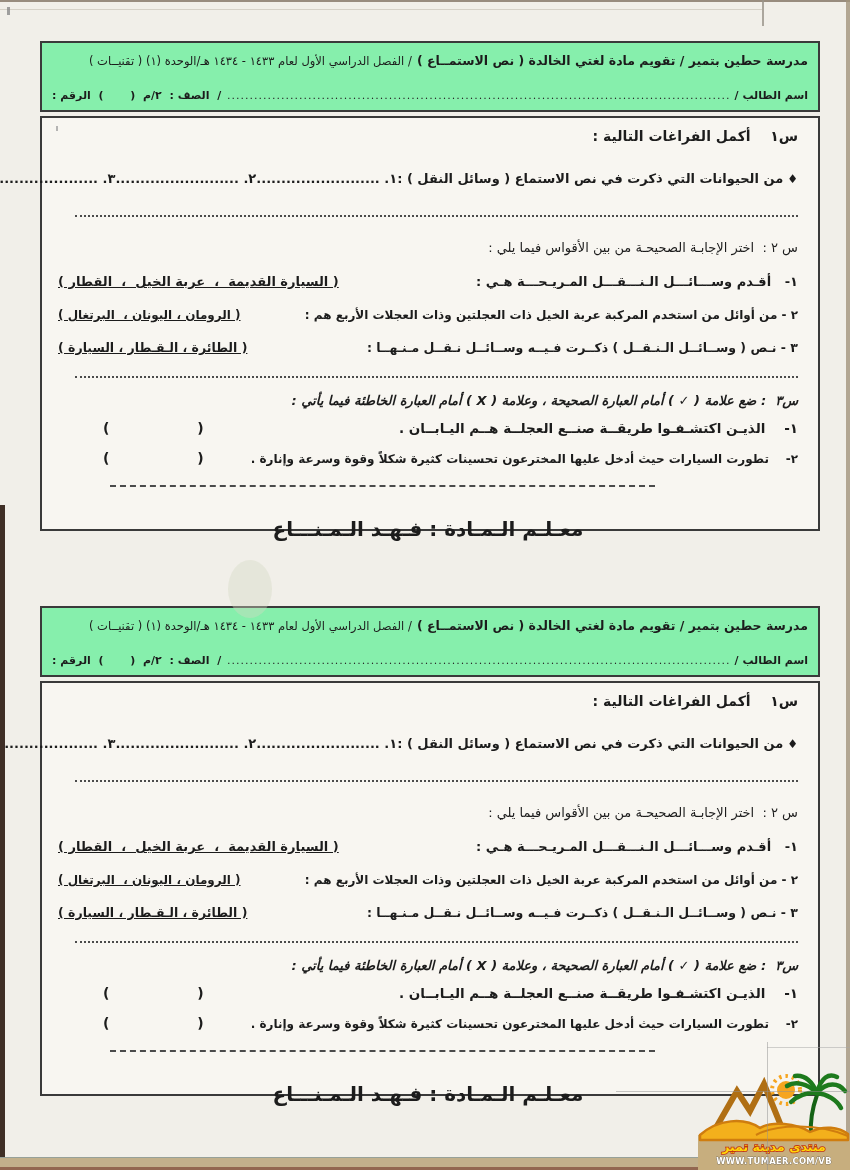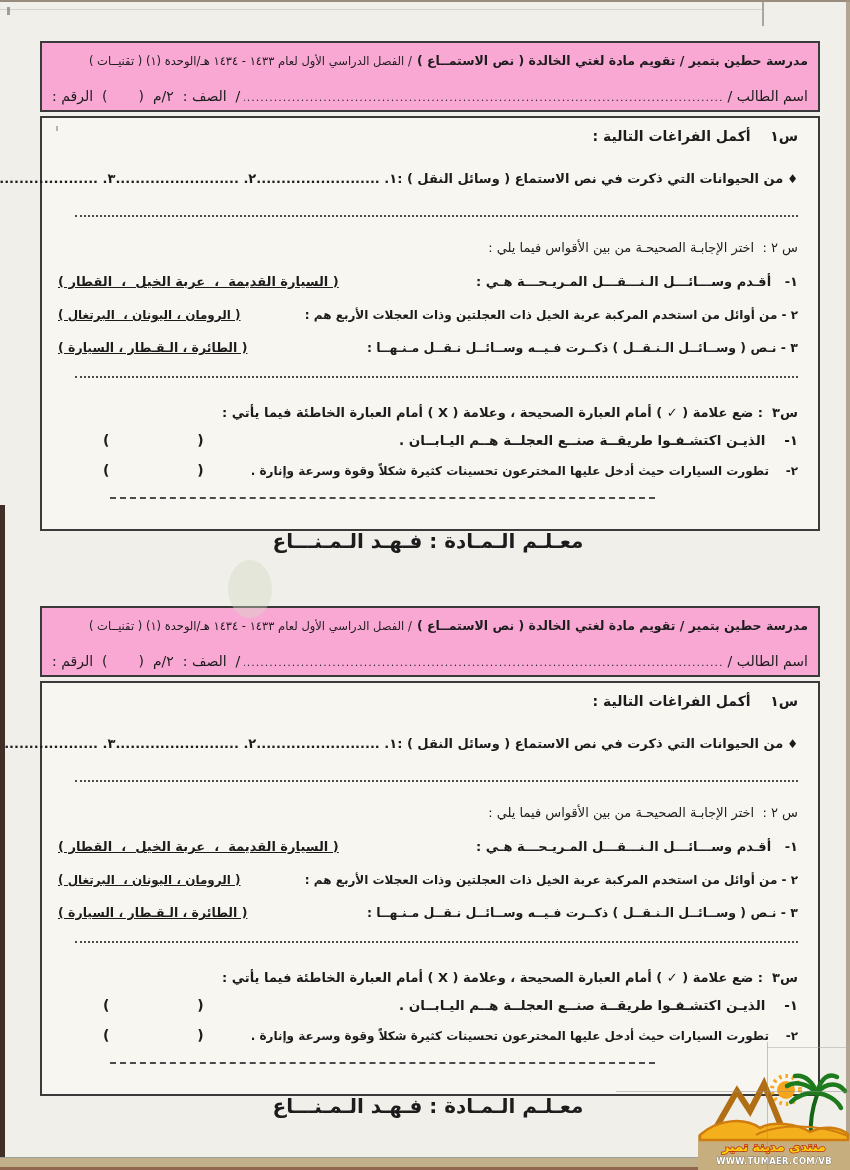--- a/index.html
+++ b/index.html
@@ -8,47 +8,47 @@
     background:#f1efe9;
     font-family:"DejaVu Sans", sans-serif;
     color:#1c1c1c;
   }
   .pre{white-space:pre;}
   
   .form-copy{position:absolute;left:40px;width:780px;}
   #form1{top:41px;}
   #form2{top:606px;}
   .header-box{
-    box-sizing:border-box;height:71px;border:2px solid #3a3a3a;background:#f9a8d4;
+    box-sizing:border-box;height:71px;border:2px solid #3a3a3a;background:#86efac;
     padding:7px 10px 0 10px;direction:rtl;
   }
   .header-line1{white-space:nowrap;line-height:20px;overflow:hidden;}
   .header-line1 .h-bold{font-weight:bold;font-size:12.5px;}
   .header-line1 .h-rest{font-size:11.5px;}
   .header-line2{display:flex;align-items:baseline;margin-top:15px;line-height:20px;direction:rtl;}
-  .header-line2 .lbl{font-weight:normal;font-size:14px;white-space:pre;}
+  .header-line2 .lbl{font-weight:bold;font-size:11px;white-space:pre;}
   .header-line2 .dotfill{flex:1;overflow:hidden;font-size:11px;letter-spacing:1px;color:#2a2a2a;white-space:nowrap;margin:0 4px;}
   .main-box{
     box-sizing:border-box;height:415px;border:2px solid #3a3a3a;background:#f8f6f1;
     margin-top:4px;padding:8px 20px 0 16px;direction:rtl;
   }
   .q1-title{font-weight:bold;font-size:14px;line-height:20px;}
   .q1-line{display:flex;justify-content:space-between;align-items:baseline;margin-top:12px;line-height:20px;font-weight:bold;font-size:13px;}
   .q1-line .intro{white-space:pre;margin-top:11px;}
   .q1-line .blank{white-space:pre;}
   .bullet{font-size:12px;margin-left:4px;}
   .dotsep{border-top:2px dotted #4b4b4b;width:723px;margin:26px 0 0 auto;height:0;}
   .dotsep2{margin-top:18px;}
   .q2-title{margin-top:21px;font-size:13px;line-height:20px;white-space:pre;}
   .row{display:flex;justify-content:space-between;align-items:baseline;line-height:20px;}
   .q2-item1{margin-top:14px;font-size:13px;font-weight:bold;}
   .q2-item2{margin-top:13px;font-size:12px;font-weight:bold;}
   .q2-item3{margin-top:13px;font-size:12.5px;font-weight:bold;}
   .q2-item1 .opts,.q2-item2 .opts,.q2-item3 .opts{font-weight:bold;white-space:pre;text-decoration:underline;}
-  .q3-title{margin-top:25px;font-weight:bold;font-size:13px;line-height:20px;white-space:pre;}
+  .q3-title{margin-top:13px;font-weight:bold;font-size:13px;line-height:20px;white-space:pre;font-style:italic;}
   .q3-item1{margin-top:7px;font-size:13.5px;font-weight:bold;}
   .q3-item2{margin-top:10px;font-size:12px;font-weight:bold;}
   .q3-answer{white-space:pre;margin-left:45px;font-size:14px;font-weight:bold;}
   .dashline{border-top:2px dashed #4b4b4b;width:545px;height:0;margin:16px 143px 0 auto;}
   .footer-line{margin-top:32px;text-align:center;font-weight:bold;font-size:20px;line-height:20px;}
   
   .artifact{position:absolute;pointer-events:none;}
   .top-edge{left:0;top:0;width:850px;height:2px;background:#7a6b59;opacity:.75;}
   .top-faint{left:0;top:9px;width:762px;height:1px;background:#c9c4b8;opacity:.7;}
   .top-tick{left:762px;top:0;width:2px;height:26px;background:#9a948a;opacity:.8;}

